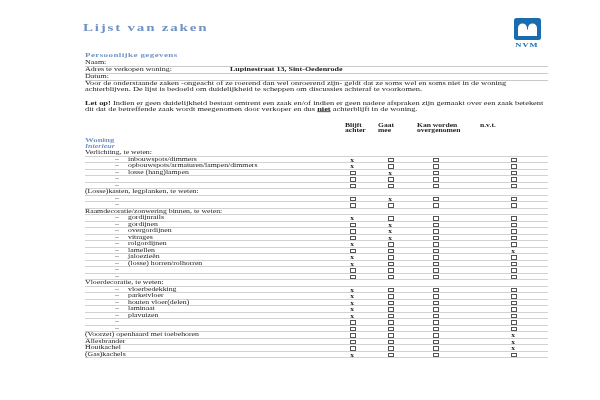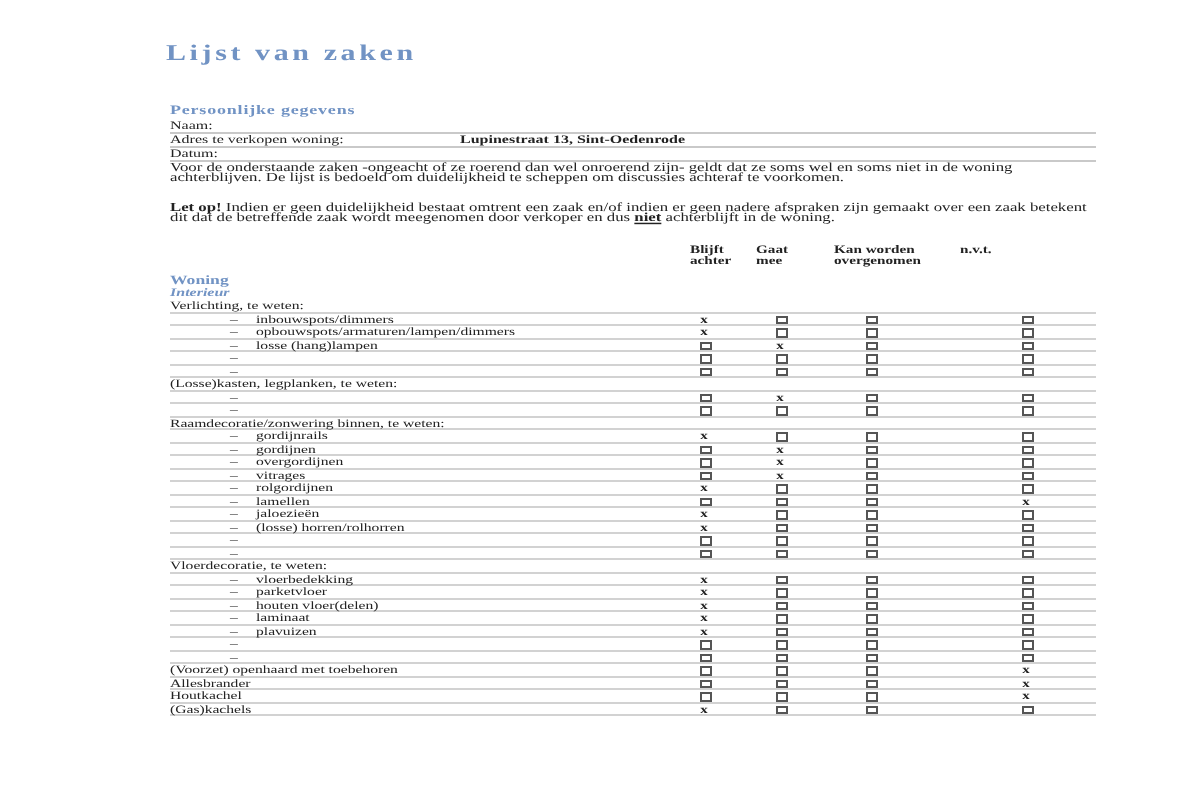--- a/index.html
+++ b/index.html
@@ -49,20 +49,28 @@
   .graybar{position:absolute;left:0;top:389px;width:600px;height:11px;background:#dadada;}
   .stripes{position:absolute;left:280px;top:365px;z-index:3;}
 </style>
 </head>
 <body>
 
 <div class="page">
 
   <div class="title">Lijst van zaken</div>
 
+  <div class="logo">
+    <svg width="27" height="22" viewBox="0 0 27 22">
+      <rect x="0" y="0" width="27" height="22" rx="2.5" fill="#1a6cb0"></rect>
+      <path d="M4,18 v-8 a4.5,4.5 0 0 1 9,0 v1.5 h1 v-1.5 a4.5,4.5 0 0 1 9,0 v8 z" fill="#ffffff"></path>
+      <rect x="12" y="3" width="3" height="3" rx="1.5" fill="#1a6cb0"></rect>
+    </svg>
+    <div class="logo-text">NVM</div>
+  </div>
 
   <div class="ph">Persoonlijke gegevens</div>
 
   <div class="field" style="top:59px">
     <span class="fl">Naam:</span>
     <span class="fv"></span>
   </div>
   <div class="field" style="top:66px">
     <span class="fl">Adres te verkopen woning:</span>
     <span class="fv">Lupinestraat 13, Sint-Oedenrode</span>

